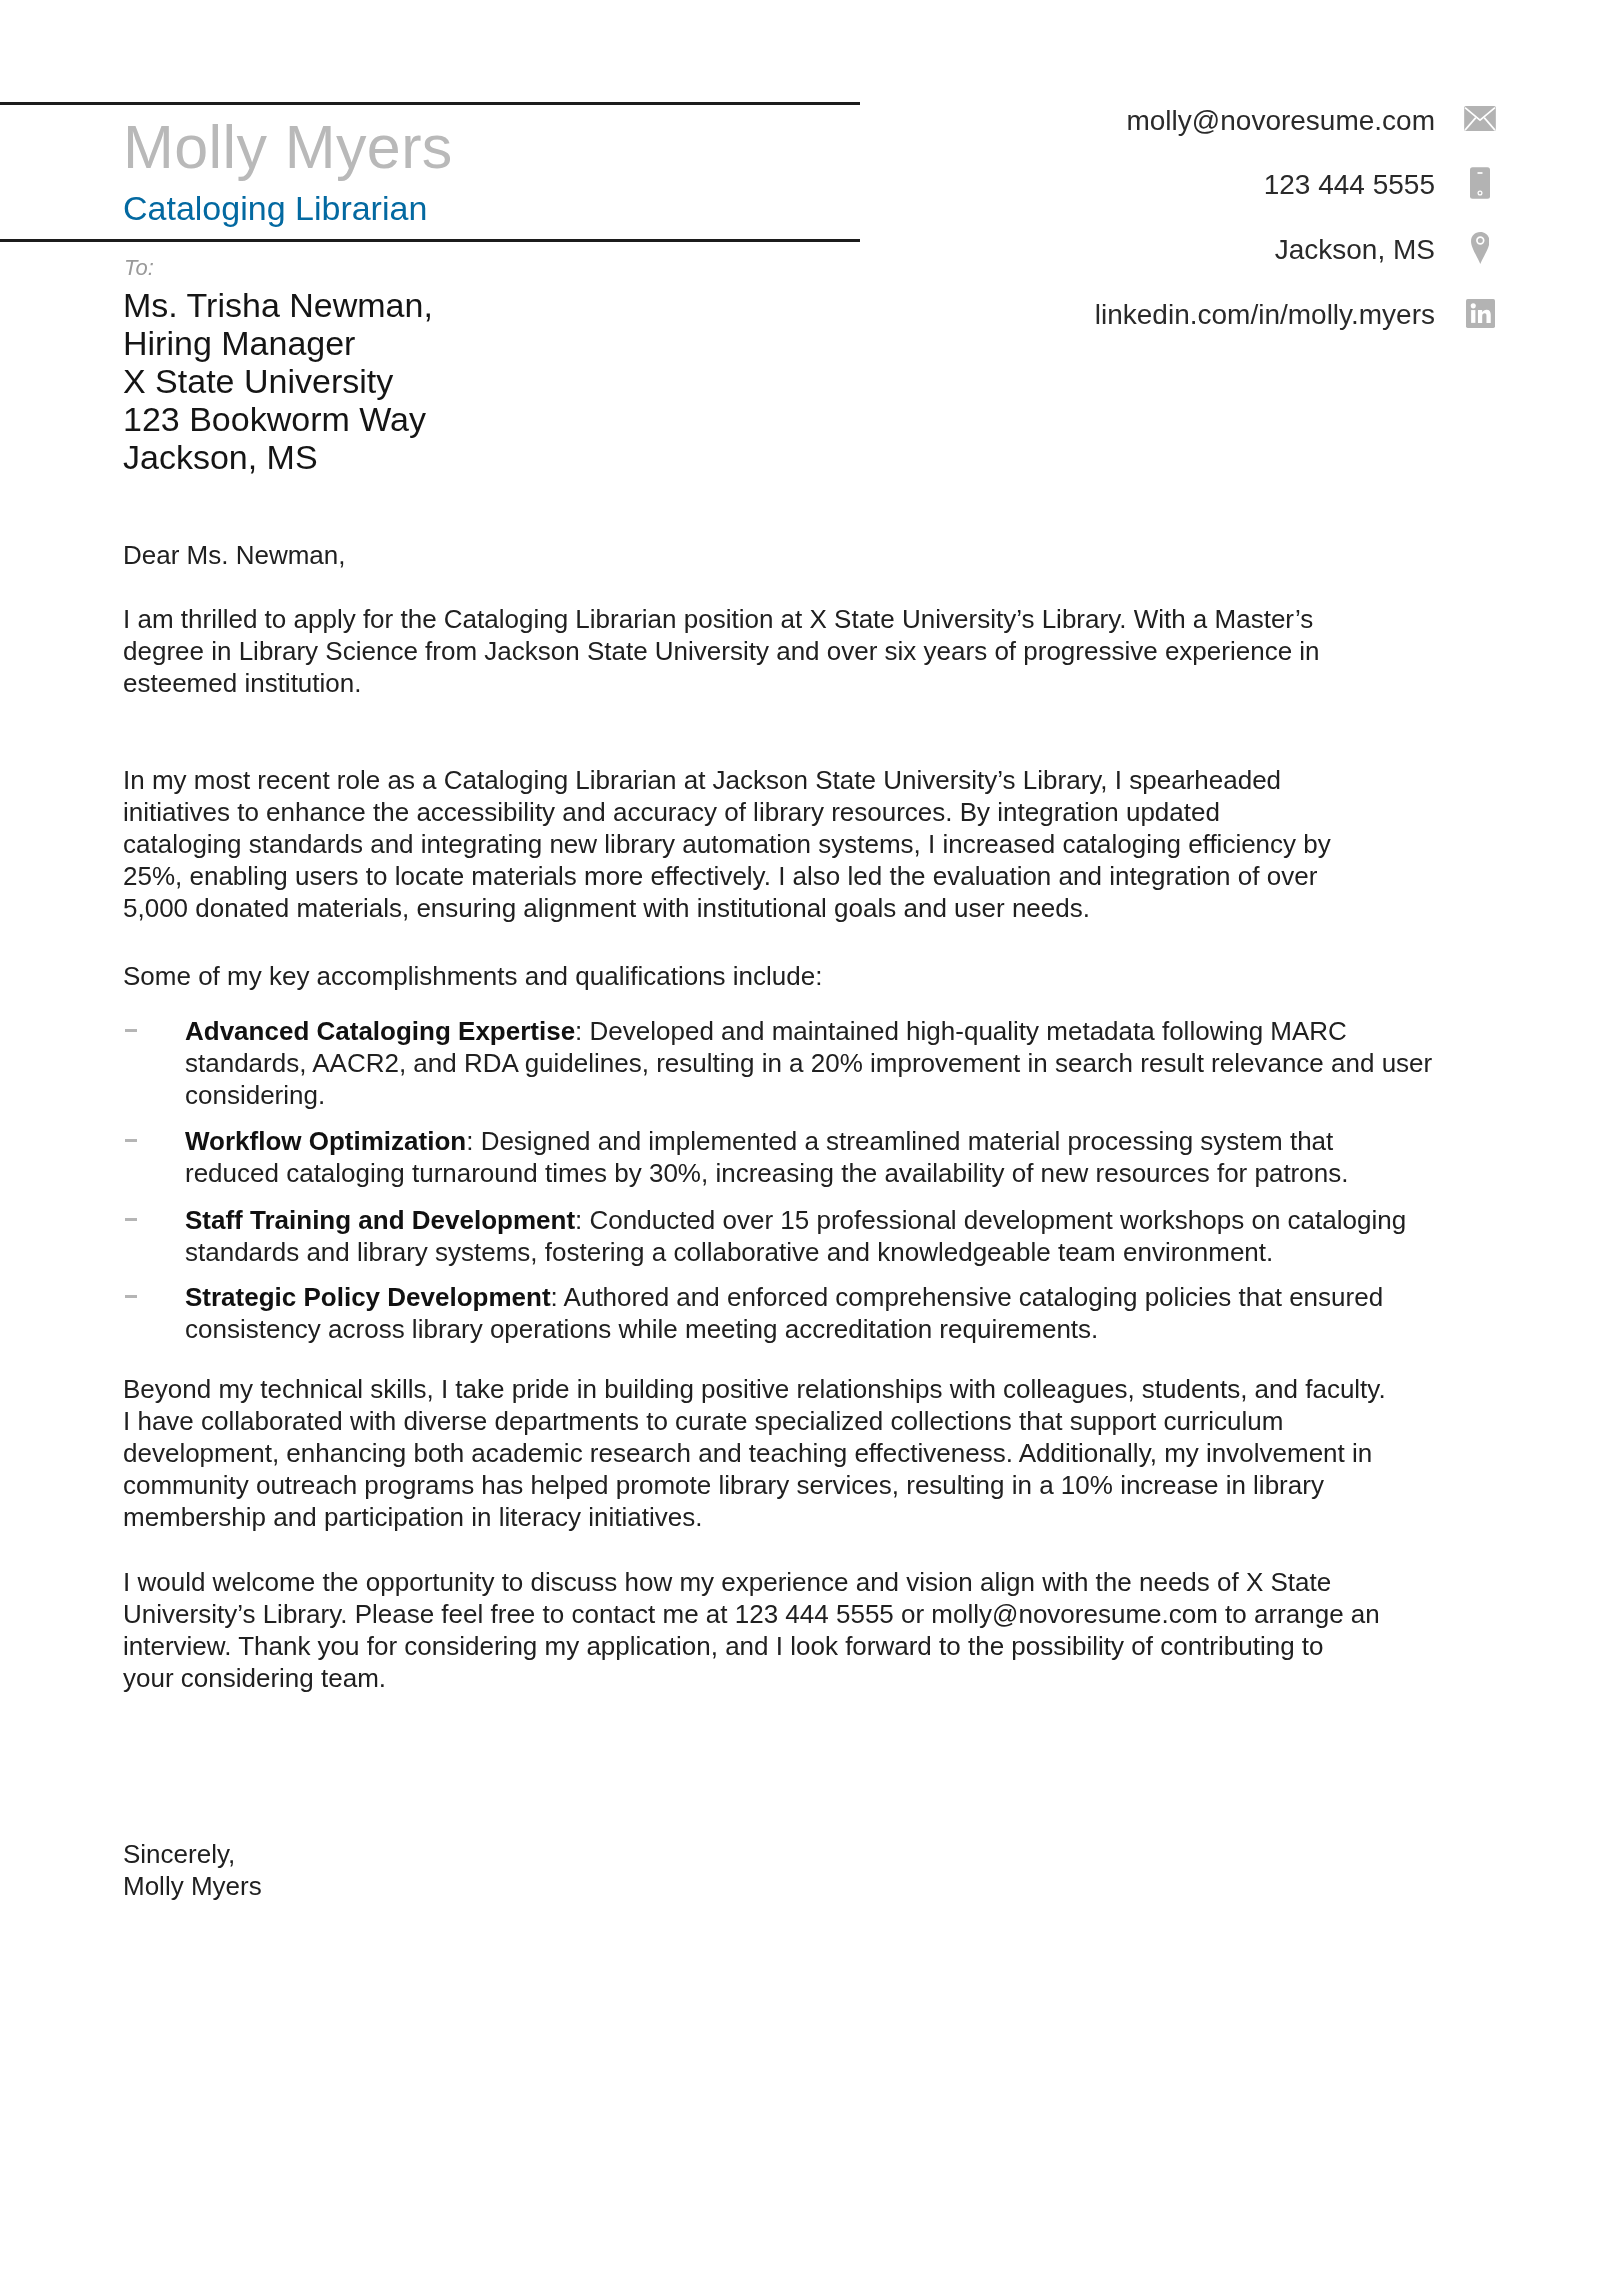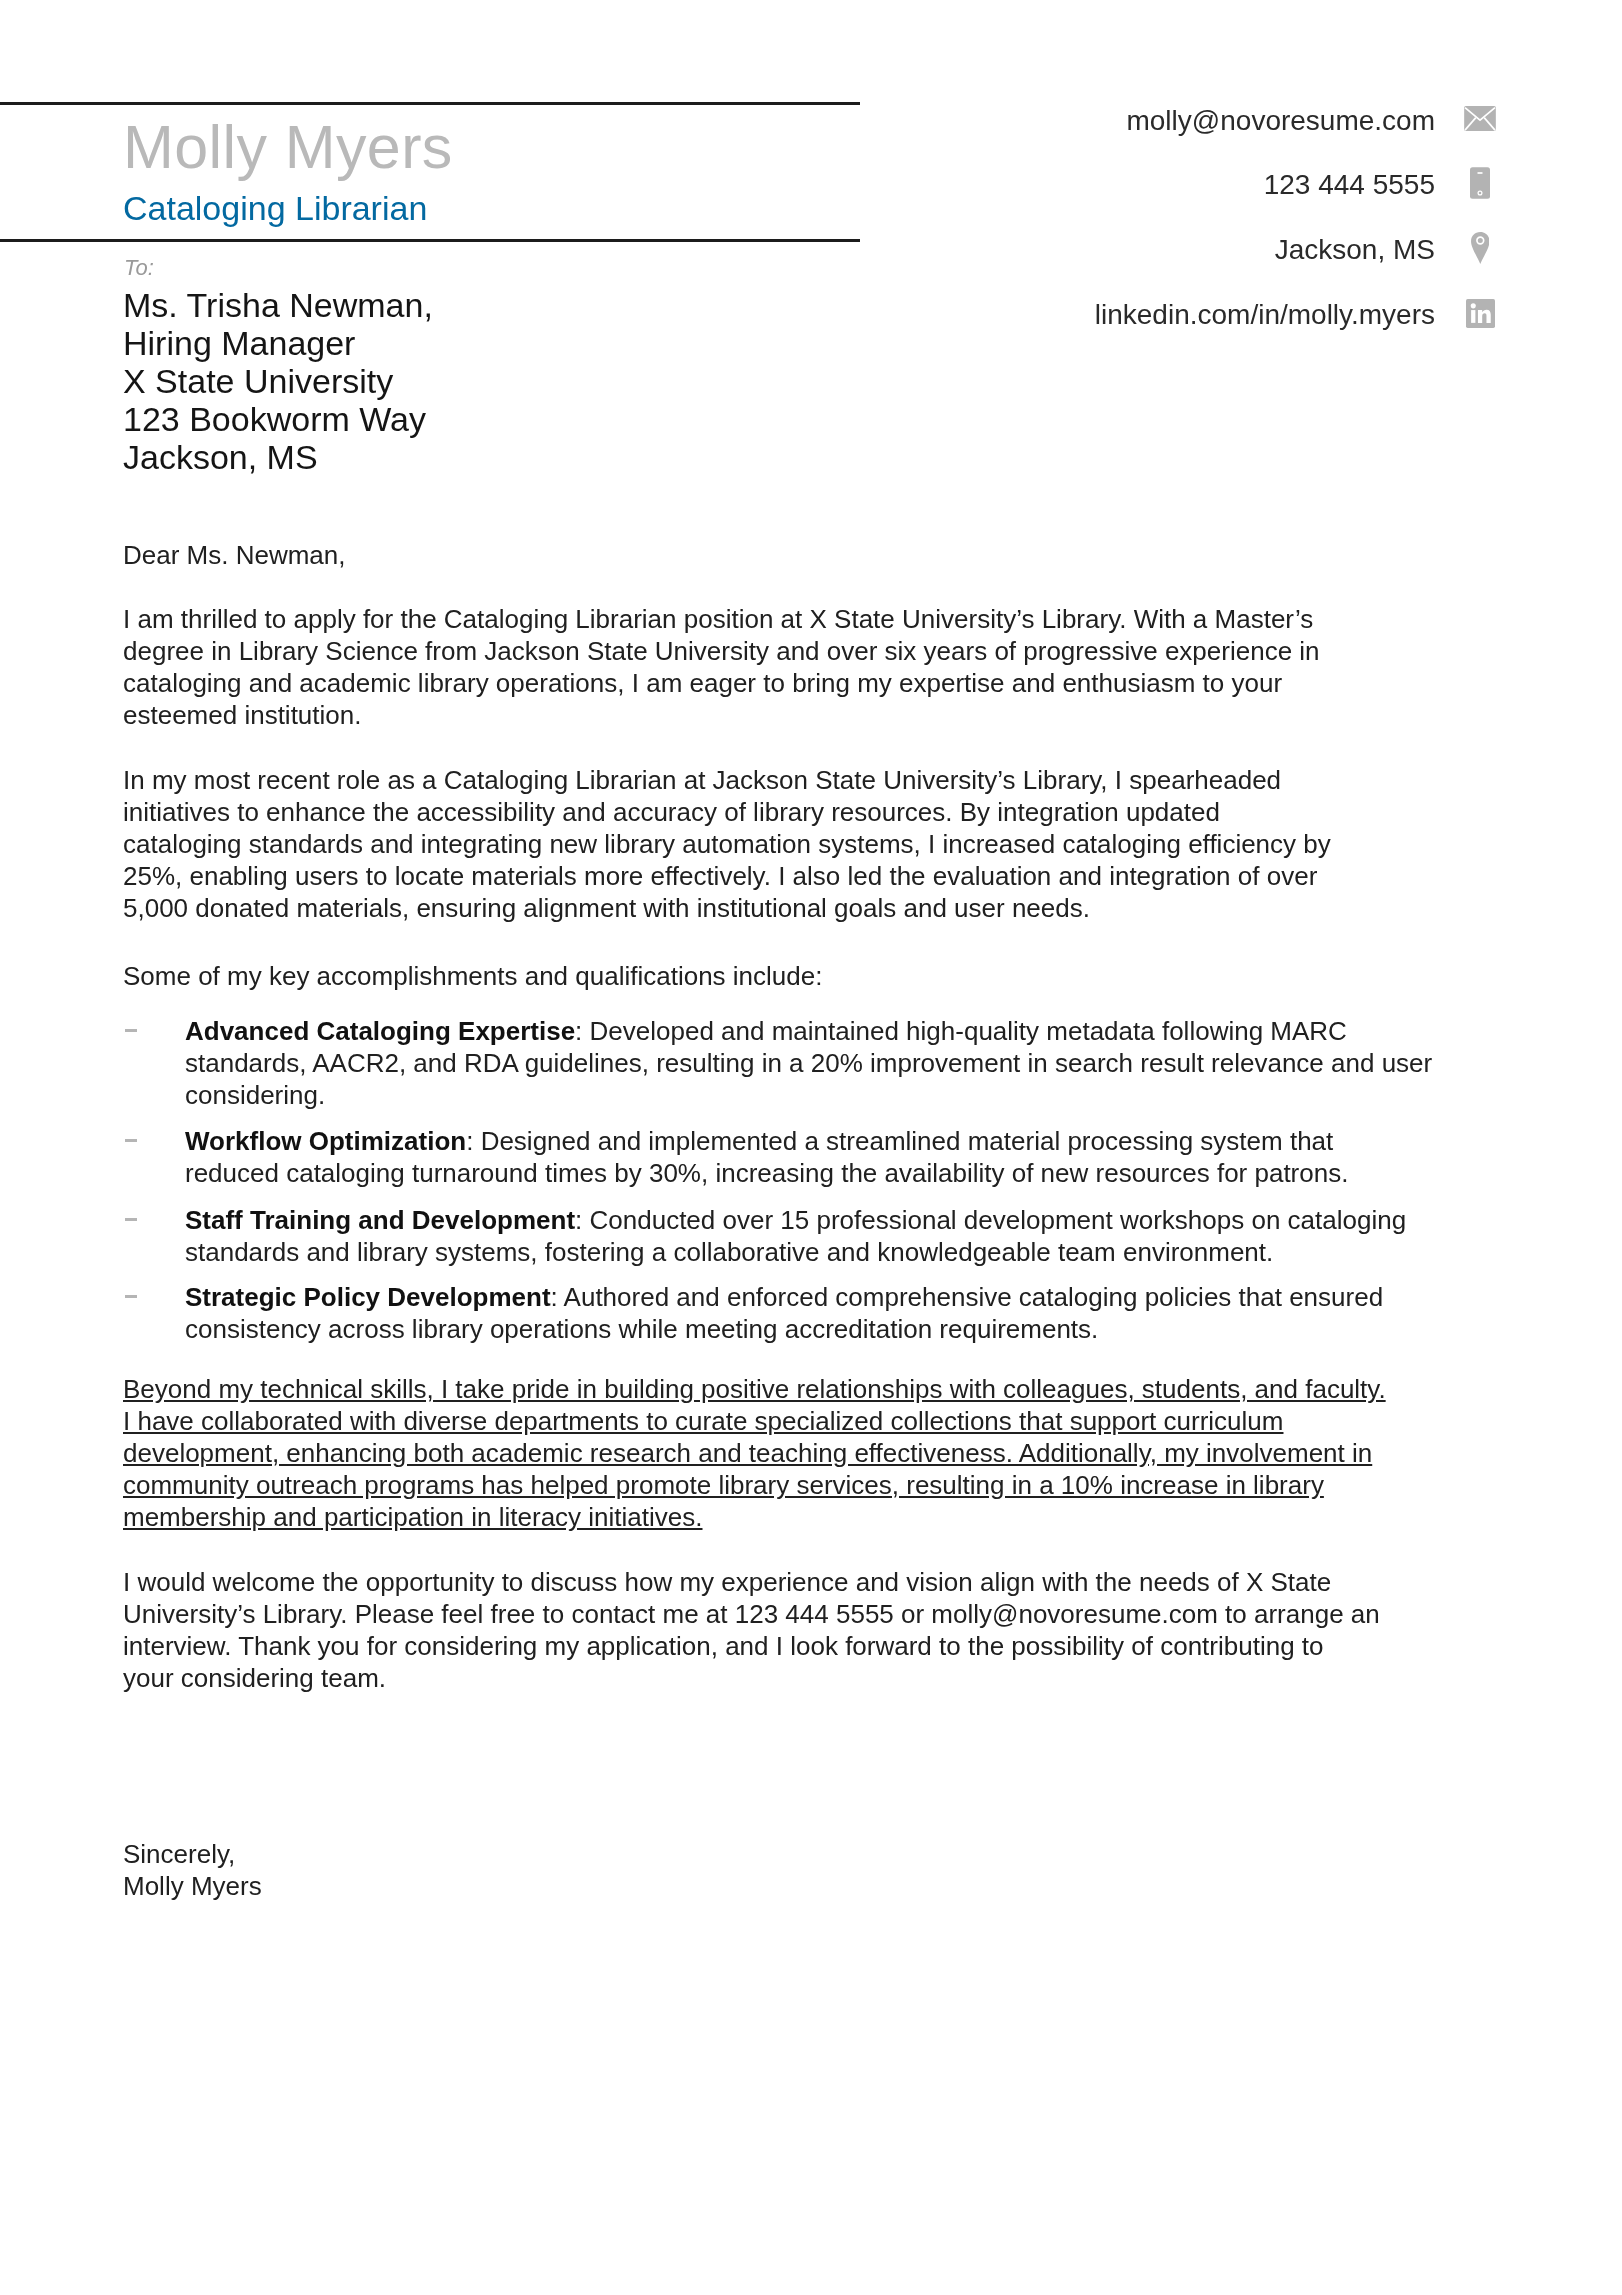--- a/index.html
+++ b/index.html
@@ -83,21 +83,20 @@
   <div>Jackson, MS</div>
 </div>
 
 <div class="block" style="top:539px;">
   <span class="ln">Dear Ms. Newman,</span>
 </div>
 
 <div class="block" style="top:603px;">
   <span class="ln">I am thrilled to apply for the Cataloging Librarian position at X State University’s Library. With a Master’s</span>
   <span class="ln">degree in Library Science from Jackson State University and over six years of progressive experience in</span>
-  <span class="ln">cataloging and academic library operations, I am eager to bring my expertise and enthusiasm to your</span>
   <span class="ln">esteemed institution.</span>
 </div>
 
 <div class="block" style="top:764px;">
   <span class="ln">In my most recent role as a Cataloging Librarian at Jackson State University’s Library, I spearheaded</span>
   <span class="ln">initiatives to enhance the accessibility and accuracy of library resources. By integration updated</span>
   <span class="ln">cataloging standards and integrating new library automation systems, I increased cataloging efficiency by</span>
   <span class="ln">25%, enabling users to locate materials more effectively. I also led the evaluation and integration of over</span>
   <span class="ln">5,000 donated materials, ensuring alignment with institutional goals and user needs.</span>
 </div>
@@ -132,21 +131,21 @@
 </div>
 
 <div class="bullet" style="top:1281px;">
   <div class="dash"></div>
   <div class="txt">
     <span class="ln"><span class="bold">Strategic Policy Development</span><span>: Authored and enforced comprehensive cataloging policies that ensured</span></span>
     <span class="ln">consistency across library operations while meeting accreditation requirements.</span>
   </div>
 </div>
 
-<div class="block" style="top:1373px;text-decoration:underline;">
+<div class="block" style="top:1373px;">
   <span class="ln">Beyond my technical skills, I take pride in building positive relationships with colleagues, students, and faculty.</span>
   <span class="ln">I have collaborated with diverse departments to curate specialized collections that support curriculum</span>
   <span class="ln">development, enhancing both academic research and teaching effectiveness. Additionally, my involvement in</span>
   <span class="ln">community outreach programs has helped promote library services, resulting in a 10% increase in library</span>
   <span class="ln">membership and participation in literacy initiatives.</span>
 </div>
 
 <div class="block" style="top:1566px;">
   <span class="ln">I would welcome the opportunity to discuss how my experience and vision align with the needs of X State</span>
   <span class="ln">University’s Library. Please feel free to contact me at 123 444 5555 or molly@novoresume.com to arrange an</span>

